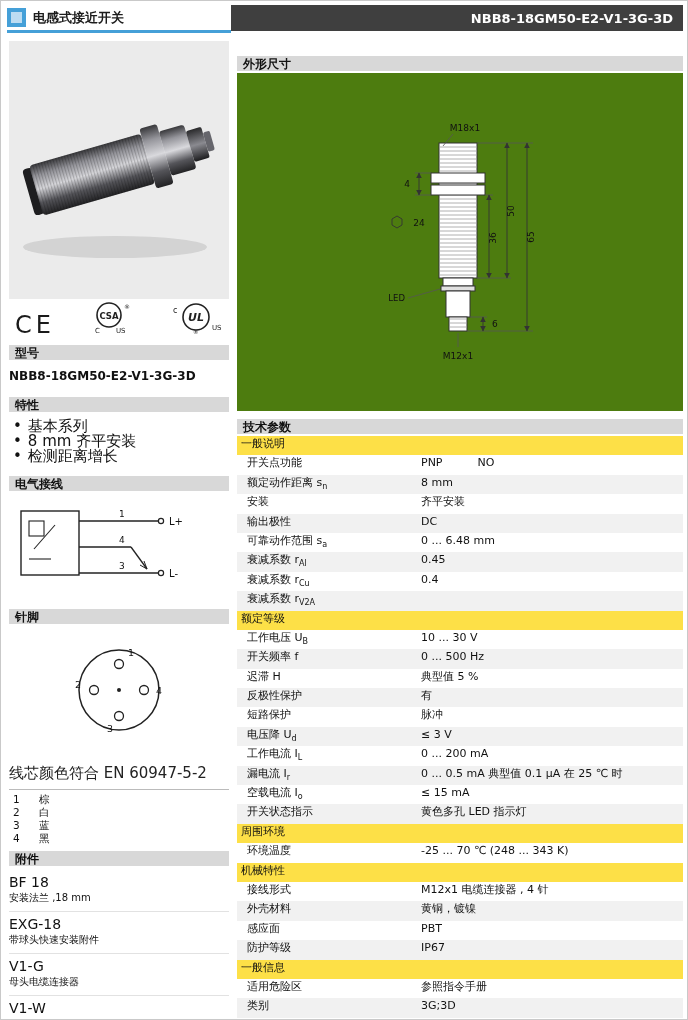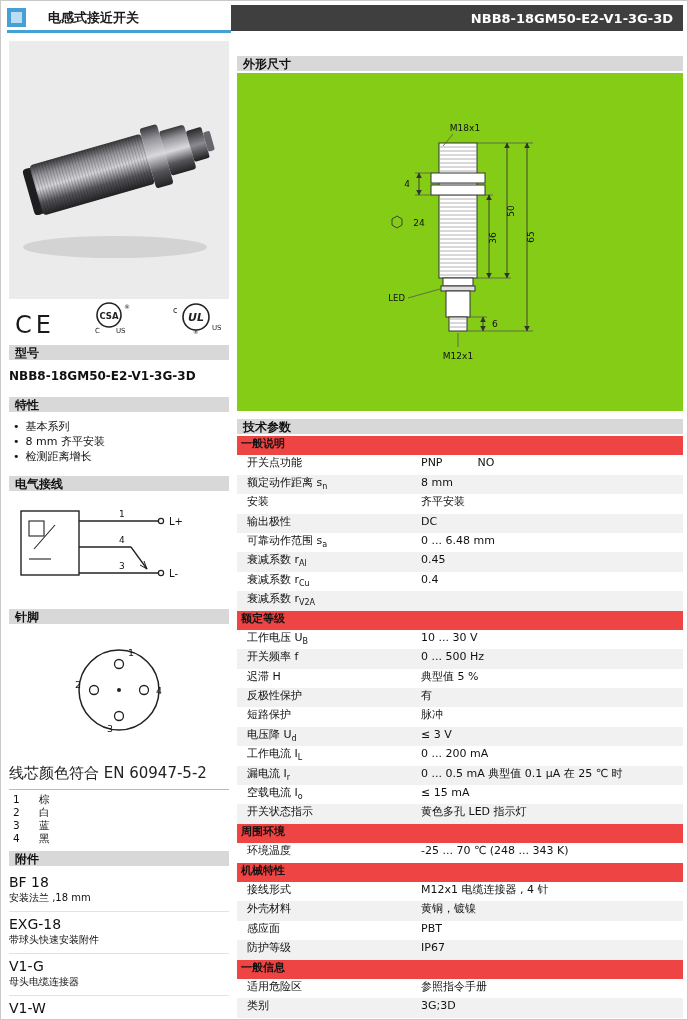--- a/index.html
+++ b/index.html
@@ -3,58 +3,58 @@
 <meta charset="utf-8">
 <style>
   *{margin:0;padding:0;box-sizing:border-box}
   html,body{background:#fff}
   body{font-family:"DejaVu Sans","Liberation Sans",sans-serif;color:#111}
   svg{font-family:inherit}
   .page{position:relative;width:688px;height:1020px;background:#fff;border:1px solid #c9c9c9;overflow:hidden}
 
   
   .topbar{position:absolute;top:4px;left:4px;right:4px;height:28px}
-  .topbar-left{position:absolute;left:2px;top:0;width:224px;height:28px;border-bottom:3px solid #45a0d8;display:flex;align-items:center;gap:22px}
+  .topbar-left{position:absolute;left:2px;top:0;width:224px;height:28px;border-bottom:3px solid #45a0d8;display:flex;align-items:center;gap:7px}
   .logo-sq{width:19px;height:19px;background:#45a0d8;position:relative;display:inline-block;flex:none}
   .logo-in{position:absolute;left:4px;top:4px;width:11px;height:11px;background:#bcdcf2}
   .doc-title{font-weight:bold;font-size:13px;color:#1c1c1c;white-space:nowrap}
   .topbar-right{position:absolute;left:226px;right:0;top:0;height:26px;background:#3f3f3f;color:#fff;font-weight:bold;font-size:13px;display:flex;align-items:center;justify-content:flex-end;padding-right:10px;white-space:nowrap}
 
   .leftcol{position:absolute;left:8px;top:40px;width:220px}
   .rightcol{position:absolute;left:236px;top:40px;width:446px}
 
   .sec-hdr{background:#d8d8d8;font-weight:bold;font-size:12px;height:15px;line-height:17px;padding:0 6px;margin-bottom:2px}
 
   
   .photo{height:258px;background:#ebebeb;margin-bottom:4px}
   .logos{height:36px;display:flex;align-items:flex-end;justify-content:space-between;padding:0 6px;margin-bottom:6px}
   .ce{font-size:24px;letter-spacing:4px;color:#1a1a1a;font-weight:400}
   .model-text{font-weight:bold;font-size:12px;padding:7px 0 14px}
-  .feat{list-style:none;padding:5px 2px 12px;font-size:11px}
+  .feat{list-style:none;padding:5px 2px 12px;font-size:15px}
   .feat li{line-height:15px;display:flex}
   .feat li::before{content:"\2022";margin:0 6px 0 2px}
   .wiring-svg{display:block;margin:8px 0 10px}
   .pin-svg{display:block;margin:4px auto 8px}
   .wire-note{font-size:15px;margin:4px 0 6px;color:#222}
   .wire-table{border-top:1px solid #bbb;padding-top:3px;margin-bottom:6px}
   .wire-row{display:flex;font-size:10.5px;line-height:13px}
   .wire-row .wp{flex:0 0 30px;padding-left:4px}
   .acc-list{padding-top:2px}
   .acc-item{border-bottom:1px solid #e2e2e2;padding:4px 0 5px}
   .acc-code{font-weight:normal;font-size:14px;line-height:16px}
   .acc-desc{font-size:10px;line-height:16px}
 
   
   .rc-sec-hdr{margin-top:15px}
-  .dim-wrap{height:338px;margin-bottom:8px;background:#84cc16}
+  .dim-wrap{height:338px;margin-bottom:8px;background:#4d7c0f}
   .tech-table{margin-top:1px}
   .trow{display:flex;font-size:11px;line-height:15.2px;min-height:15.2px}
   .trow .lbl{flex:0 0 184px;padding-left:10px;white-space:pre-wrap}
   .trow .val{flex:1;white-space:pre-wrap;padding-right:4px}
-  .trow.ghdr{background:#ef4444;font-weight:bold}
+  .trow.ghdr{background:#fde047;font-weight:normal}
   .trow.ghdr .lbl{padding-left:4px;flex:1}
   .trow.r1{background:#f1f1f1}
   sub{font-size:8px}
 </style>
 </head>
 <body>
 
 <div class="page">
 
   <div class="topbar">

